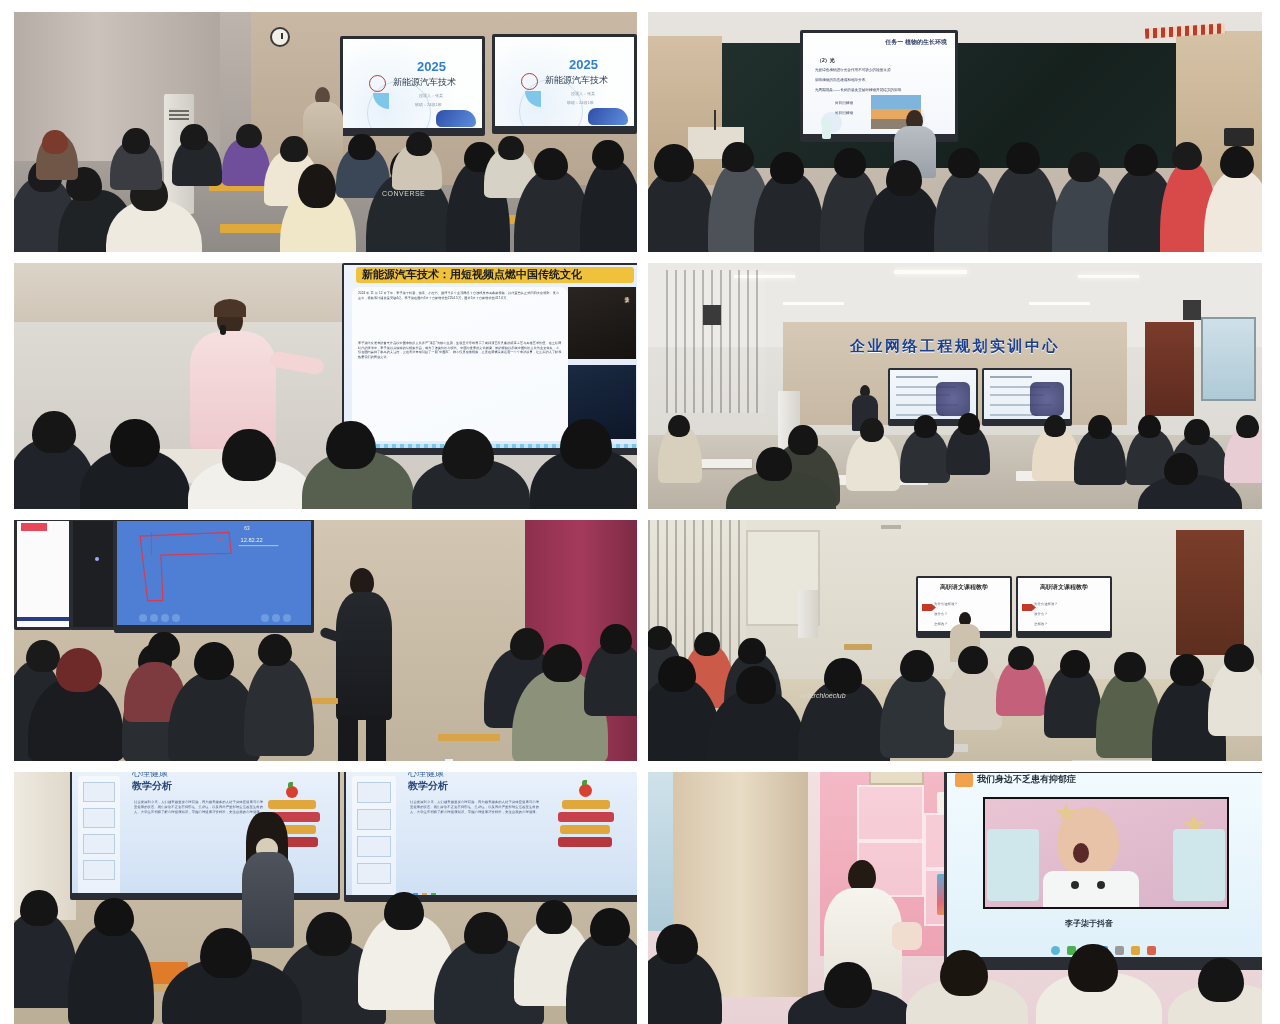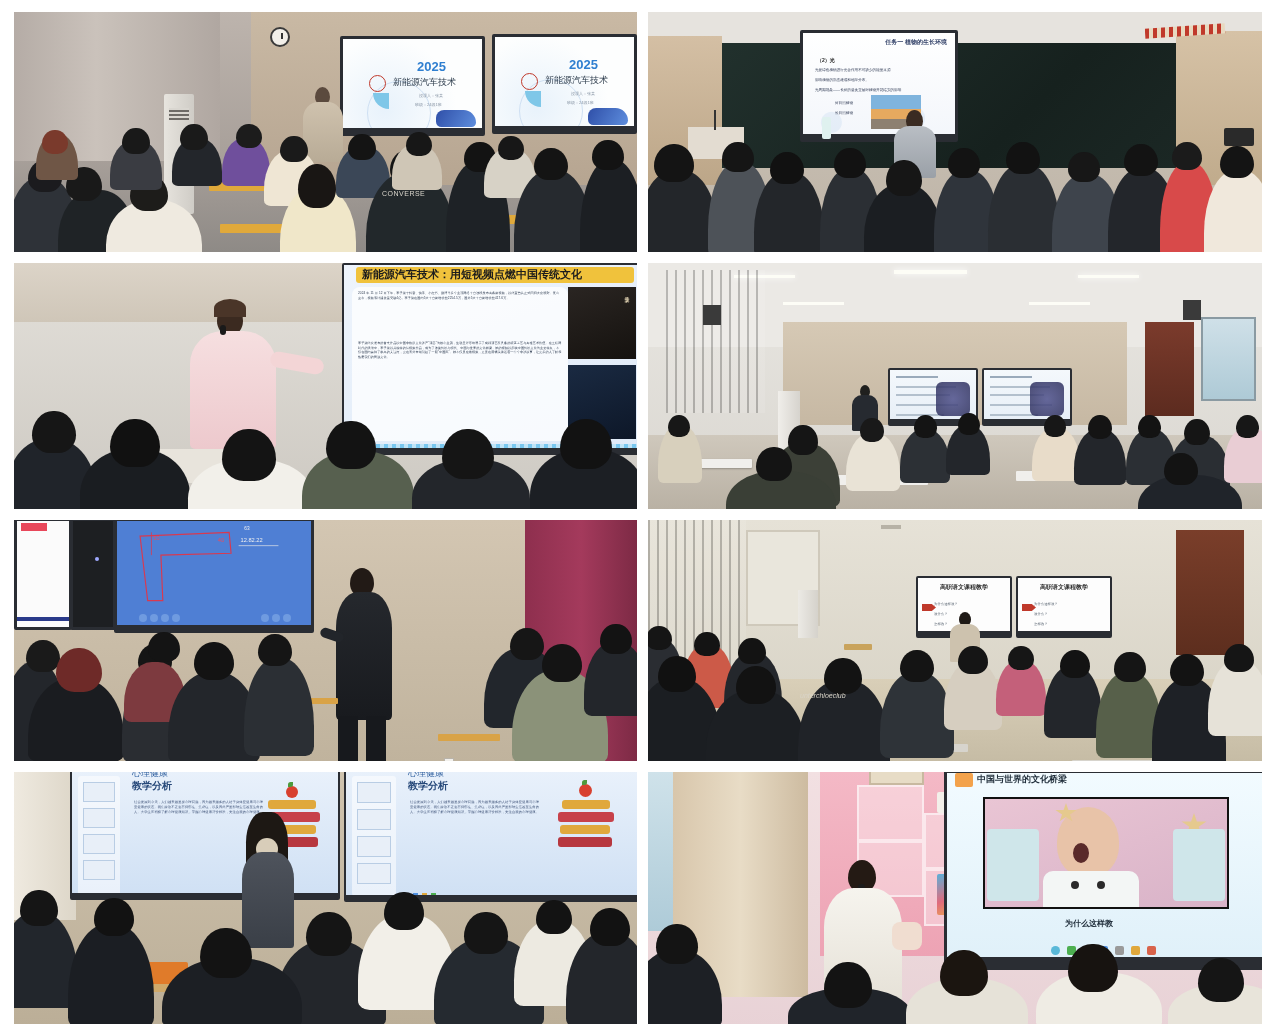--- a/index.html
+++ b/index.html
@@ -361,20 +361,21 @@
       <div style="position:absolute;left:62%;top:16%;width:10%;height:3px;background:#fdfdf6;"></div>
       <div class="backwall"></div>
       <div class="floor"></div>
       <div style="position:absolute;left:3%;top:3%;width:16%;height:58%;" class="curtain"></div>
       <div class="door"></div>
       <div class="window"></div>
 
       <div style="position:absolute;left:9%;top:17%;width:18px;height:20px;background:#3a3a3a;"></div>
       <div style="position:absolute;right:10%;top:15%;width:18px;height:20px;background:#3a3a3a;"></div>
 
+      <div class="signtxt">企业网络工程规划实训中心</div>
 
       <div class="screen" style="left:240px;top:105px;width:90px;height:58px;border-width:2px;">
         <div style="position:absolute;inset:0;background:linear-gradient(180deg,#f4f8fc,#e6eef6);"></div>
         <div style="position:absolute;left:6px;top:6px;width:42px;height:2px;background:#9aaabb;"></div>
         <div style="position:absolute;left:6px;top:16px;width:60px;height:1.5px;background:#b3c0cd;"></div>
         <div style="position:absolute;left:6px;top:24px;width:54px;height:1.5px;background:#b3c0cd;"></div>
         <div style="position:absolute;left:6px;top:34px;width:62px;height:1.5px;background:#b3c0cd;"></div>
         <div style="position:absolute;left:6px;top:44px;width:48px;height:1.5px;background:#b3c0cd;"></div>
         <div style="position:absolute;right:6px;top:12px;width:34px;height:34px;background:radial-gradient(circle,#4d4f8a,#2d2f5c);border-radius:6px;opacity:.85;"></div>
         <div class="bezel-bot"></div>
@@ -676,36 +677,36 @@
       <div class="cube" style="left:34%;top:27%;width:11%;height:22%;"></div>
       <div class="cube" style="left:45%;top:16%;width:11%;height:22%;"></div>
       <div class="cube" style="left:45%;top:38%;width:11%;height:22%;"></div>
       <div style="position:absolute;left:36%;top:-1%;width:9%;height:6%;background:#e7dcc6;border:2px solid #c8b9a0;"></div>
       <div style="position:absolute;left:47%;top:8%;width:5%;height:8%;background:#f3f0ea;border-radius:2px;"></div>
       <div style="position:absolute;left:47%;top:40%;width:8%;height:16%;background:linear-gradient(160deg,#5bb0d8,#e06a7c 50%,#f0c23c);border-radius:2px;"></div>
 
       <div class="screen" style="left:296px;top:-2px;width:332px;height:200px;border-width:3px;">
         <div style="position:absolute;inset:0;background:linear-gradient(180deg,#f2fbff,#dff0f9);"></div>
         <div style="position:absolute;left:8px;top:0px;width:18px;height:14px;background:#f3a24b;border-radius:2px;"></div>
-        <span class="slide-txt" style="left:30px;top:1px;font-size:9px;color:#1f2d3a;font-weight:bold;">中国与世界的文化桥梁</span>
+        <span class="slide-txt" style="left:30px;top:1px;font-size:9px;color:#1f2d3a;font-weight:bold;">我们身边不乏患有抑郁症</span>
 
         <div style="position:absolute;left:36px;top:24px;width:246px;height:112px;background:#111;padding:2px;">
           <div style="position:absolute;left:2px;top:2px;right:2px;bottom:2px;background:linear-gradient(160deg,#e9c5d4,#d9b3c8);overflow:hidden;">
             <div style="position:absolute;left:72px;top:8px;width:62px;height:70px;background:#e8c3a8;border-radius:50% 50% 44% 44%;"></div>
             <div style="position:absolute;left:88px;top:44px;width:16px;height:20px;background:#5a2a2a;border-radius:50%;"></div>
             <div style="position:absolute;left:58px;top:72px;width:96px;height:38px;background:#f3f6f5;border-radius:10px 10px 0 0;"></div>
             <div style="position:absolute;left:86px;top:82px;width:8px;height:8px;background:#2a2a2a;border-radius:50%;"></div>
             <div style="position:absolute;left:112px;top:82px;width:8px;height:8px;background:#2a2a2a;border-radius:50%;"></div>
             <div style="position:absolute;left:70px;top:4px;width:22px;height:20px;background:#e5c98e;clip-path:polygon(50% 0,61% 35%,98% 35%,68% 57%,79% 91%,50% 70%,21% 91%,32% 57%,2% 35%,39% 35%);"></div>
             <div style="position:absolute;right:20px;top:14px;width:26px;height:24px;background:#e5c98e;clip-path:polygon(50% 0,61% 35%,98% 35%,68% 57%,79% 91%,50% 70%,21% 91%,32% 57%,2% 35%,39% 35%);"></div>
             <div style="position:absolute;left:2px;top:30px;width:52px;height:72px;background:#cfe6ea;border-radius:4px;"></div>
             <div style="position:absolute;right:2px;top:30px;width:52px;height:72px;background:#cfe6ea;border-radius:4px;"></div>
           </div>
         </div>
-        <span class="slide-txt" style="left:118px;top:146px;font-size:8px;color:#1f2d3a;font-weight:bold;">为什么这样教</span>
+        <span class="slide-txt" style="left:118px;top:146px;font-size:8px;color:#1f2d3a;font-weight:bold;">李子柒于抖音</span>
         <div style="position:absolute;left:104px;bottom:12px;display:flex;gap:7px;align-items:center;">
           <span style="width:9px;height:9px;border-radius:50%;background:#59b8d8;"></span>
           <span style="width:9px;height:9px;border-radius:2px;background:#4caf50;"></span>
           <span style="width:9px;height:9px;border-radius:2px;background:#e0443a;"></span>
           <span style="width:9px;height:9px;border-radius:2px;background:#4e8fe0;"></span>
           <span style="width:9px;height:9px;border-radius:2px;background:#9a9a9a;"></span>
           <span style="width:9px;height:9px;border-radius:2px;background:#e0a83c;"></span>
           <span style="width:9px;height:9px;border-radius:2px;background:#d8634b;"></span>
         </div>
         <div class="bezel-bot" style="height:10px;"></div>

